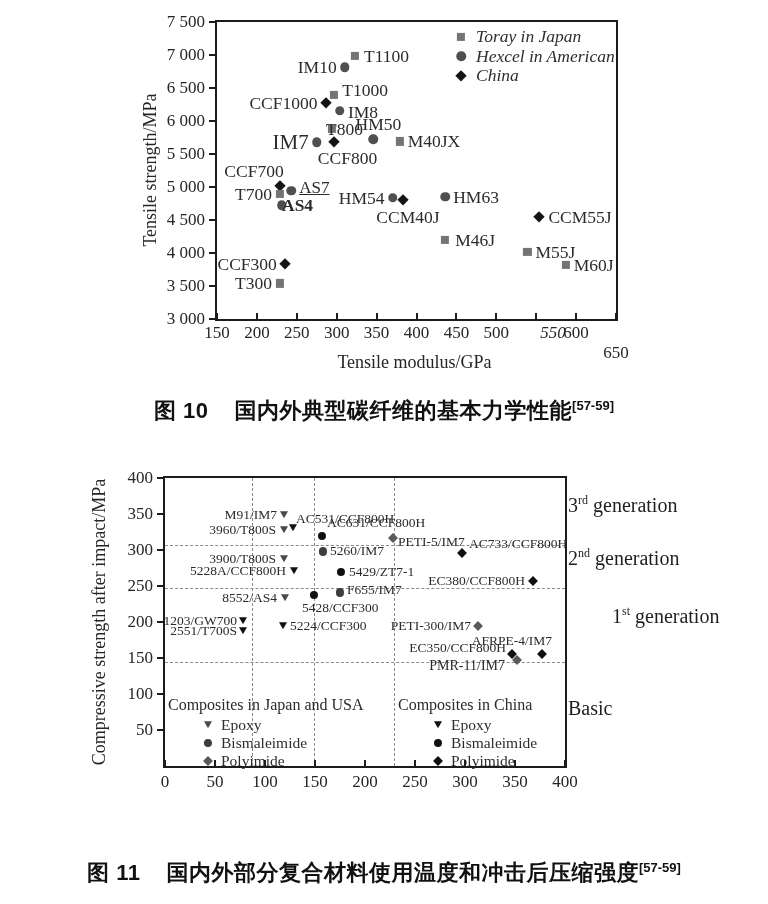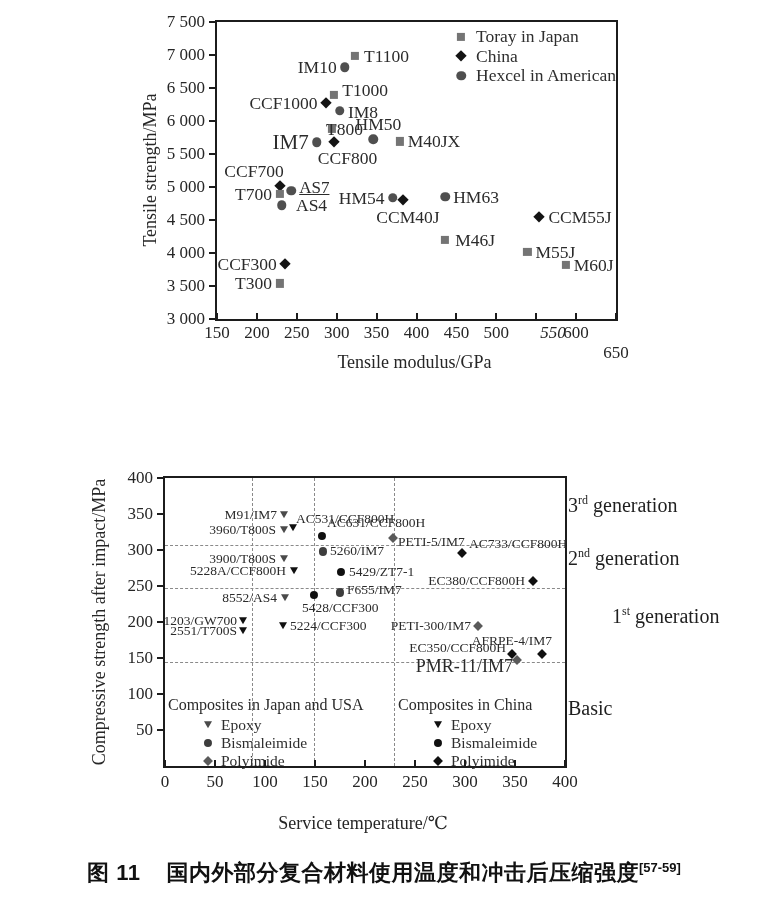--- a/index.html
+++ b/index.html
@@ -29,21 +29,21 @@
   .glv{top:0;bottom:0;border-left:1.5px dashed #8a8a8a;}
   .glh{left:0;right:0;border-top:1.5px dashed #8a8a8a;}
   .mk{position:absolute;transform:translate(-50%,-50%);}
   .mk-diamond{transform:translate(-50%,-50%) rotate(45deg);}
   .mk-circle{border-radius:50%;}
   .mk-tri{width:0;height:0;background:transparent !important;
           border-left-style:solid;border-right-style:solid;border-top-style:solid;
           border-left-color:transparent !important;border-right-color:transparent !important;
           transform:translate(-50%,-55%);}
   .ptlabel{position:absolute;white-space:nowrap;color:#2b2b2b;}
-  #legend1{position:absolute;left:236px;top:5px;}
+  #legend1{position:absolute;left:236px;top:5px;font-style:italic;}
   .lrow{display:flex;align-items:center;height:19.5px;font-size:17.5px;}
   .lmk{position:relative;width:16px;height:16px;margin-right:7px;}
   .lmk .mk{left:50%;top:50%;}
   .lg2{position:absolute;top:218px;white-space:nowrap;}
   #legend2a{left:3px;}
   #legend2b{left:233px;}
   .lg2-header{font-size:16px;height:20px;color:#2b2b2b;}
   .lg2 .lrow{height:18px;font-size:15.5px;margin-left:33px;}
   .lg2 .lmk{width:13px;height:13px;margin-right:7px;}
   #genlabels{position:absolute;left:568px;top:16px;width:220px;height:288px;}
@@ -67,29 +67,29 @@
       <div class="axis-title ytitle" id="ytitle1">Tensile strength/MPa</div>
       <div id="legend1">
           <div class="lrow">
             <span class="lmk">
               <span class="mk mk-square" style="width: 8.2px; height: 8.2px; background: rgb(116, 116, 116); left: 50%; top: 50%;"></span>
             </span>
             <span>Toray in Japan</span>
           </div>
           <div class="lrow">
             <span class="lmk">
+              <span class="mk mk-circle" style="width: 9.5px; height: 9.5px; background: rgb(79, 79, 79); left: 50%; top: 50%;"></span>
+            </span>
+            <span>Hexcel in American</span>
+          </div>
+          <div class="lrow">
+            <span class="lmk">
               <span class="mk mk-diamond" style="width: 8.2px; height: 8.2px; background: rgb(20, 20, 20); left: 50%; top: 50%;"></span>
             </span>
             <span>China</span>
-          </div>
-          <div class="lrow">
-            <span class="lmk">
-              <span class="mk mk-circle" style="width: 9.5px; height: 9.5px; background: rgb(79, 79, 79); left: 50%; top: 50%;"></span>
-            </span>
-            <span>Hexcel in American</span>
           </div>
         </div>
     <div class="tick tick-x" style="left: 0px;"></div>
         <div class="ticklabel xticklabel" style="left: 0px;">150</div>
         <div class="tick tick-x" style="left: 39.9px;"></div>
         <div class="ticklabel xticklabel" style="left: 39.9px;">200</div>
         <div class="tick tick-x" style="left: 79.8px;"></div>
         <div class="ticklabel xticklabel" style="left: 79.8px;">250</div>
         <div class="tick tick-x" style="left: 119.7px;"></div>
         <div class="ticklabel xticklabel" style="left: 119.7px;">300</div>
@@ -147,21 +147,21 @@
         <span class="ptlabel" style="font-size: 21px; left: 91.75px; top: 120.12px; transform: translate(-100%, -50%);">IM7</span>
         <span class="mk mk-diamond" style="width: 8.2px; height: 8.2px; background: rgb(20, 20, 20); left: 116.508px; top: 119.79px;"></span>
         <span class="ptlabel" style="font-size: 17.5px; left: 130.508px; top: 135.79px; transform: translate(-50%, -50%);">CCF800</span>
         <span class="mk mk-diamond" style="width: 8.2px; height: 8.2px; background: rgb(20, 20, 20); left: 63.042px; top: 163.68px;"></span>
         <span class="ptlabel" style="font-size: 17.5px; left: 37.042px; top: 148.68px; transform: translate(-50%, -50%);">CCF700</span>
         <span class="mk mk-circle" style="width: 9.5px; height: 9.5px; background: rgb(79, 79, 79); left: 74.214px; top: 168.63px;"></span>
         <span class="ptlabel" style="font-size: 17px; left: 82.214px; top: 166px; transform: translate(0px, -50%); text-decoration: underline;">AS7</span>
         <span class="mk mk-square" style="width: 8.2px; height: 8.2px; background: rgb(116, 116, 116); left: 63.042px; top: 171.93px;"></span>
         <span class="ptlabel" style="font-size: 17.5px; left: 55.042px; top: 171.93px; transform: translate(-100%, -50%);">T700</span>
         <span class="mk mk-circle" style="width: 9.5px; height: 9.5px; background: rgb(79, 79, 79); left: 64.638px; top: 183.15px;"></span>
-        <span class="ptlabel" style="font-size: 17.5px; left: 79px; top: 183.15px; transform: translate(0px, -50%);">AS4</span>
+        <span class="ptlabel" style="font-size: 17.5px; left: 65px; top: 183.15px; transform: translate(0px, -50%); font-weight: bold;">AS4</span>
         <span class="mk mk-circle" style="width: 9.5px; height: 9.5px; background: rgb(79, 79, 79); left: 175.56px; top: 175.89px;"></span>
         <span class="ptlabel" style="font-size: 17.5px; left: 167.56px; top: 175.89px; transform: translate(-100%, -50%);">HM54</span>
         <span class="mk mk-diamond" style="width: 8.2px; height: 8.2px; background: rgb(20, 20, 20); left: 185.934px; top: 177.87px;"></span>
         <span class="ptlabel" style="font-size: 17.5px; left: 190.934px; top: 194.87px; transform: translate(-50%, -50%);">CCM40J</span>
         <span class="mk mk-circle" style="width: 9.5px; height: 9.5px; background: rgb(79, 79, 79); left: 228.228px; top: 174.57px;"></span>
         <span class="ptlabel" style="font-size: 17.5px; left: 236.228px; top: 174.57px; transform: translate(0px, -50%);">HM63</span>
         <span class="mk mk-diamond" style="width: 8.2px; height: 8.2px; background: rgb(20, 20, 20); left: 322.392px; top: 194.7px;"></span>
         <span class="ptlabel" style="font-size: 17.5px; left: 331.392px; top: 194.7px; transform: translate(0px, -50%);">CCM55J</span>
         <span class="mk mk-square" style="width: 8.2px; height: 8.2px; background: rgb(116, 116, 116); left: 228.228px; top: 217.8px;"></span>
         <span class="ptlabel" style="font-size: 17.5px; left: 238.228px; top: 217.8px; transform: translate(0px, -50%);">M46J</span>
@@ -170,20 +170,23 @@
         <span class="mk mk-square" style="width: 8.2px; height: 8.2px; background: rgb(116, 116, 116); left: 348.726px; top: 242.88px;"></span>
         <span class="ptlabel" style="font-size: 17.5px; left: 356.726px; top: 242.88px; transform: translate(0px, -50%);">M60J</span>
         <span class="mk mk-diamond" style="width: 8.2px; height: 8.2px; background: rgb(20, 20, 20); left: 67.83px; top: 242.22px;"></span>
         <span class="ptlabel" style="font-size: 17.5px; left: 59.83px; top: 242.22px; transform: translate(-100%, -50%);">CCF300</span>
         <span class="mk mk-square" style="width: 8.2px; height: 8.2px; background: rgb(116, 116, 116); left: 63.042px; top: 261.36px;"></span>
         <span class="ptlabel" style="font-size: 17.5px; left: 55.042px; top: 261.36px; transform: translate(-100%, -50%);">T300</span>
       </div>
     <div class="axis-title xtitle" id="xtitle1">Tensile modulus/GPa</div>
   </div>
 
+  <div class="caption" id="caption1">
+    <span class="cap-fig">图 10</span><span>国内外典型碳纤维的基本力学性能</span><sup class="cap-sup">[57-59]</sup>
+  </div>
 
   <div class="chart-section" id="chart2-section">
     <div class="plot" id="plot2">
       <div class="axis-title ytitle" id="ytitle2">Compressive strength after impact/MPa</div>
       <div class="lg2" id="legend2a">
         <div class="lg2-header">Composites in Japan and USA</div>
       <div class="lrow">
             <span class="lmk">
               <span class="mk mk-tri" style="border-right-width: 4.25px; border-left-width: 4.25px; border-top-width: 7.225px; border-top-color: rgb(74, 74, 74); left: 50%; top: 50%;"></span>
             </span>
@@ -295,25 +298,24 @@
         <span class="ptlabel" style="font-size: 13.5px; left: 72px; top: 142.56px; transform: translate(-100%, -50%);">1203/GW700</span>
         <span class="mk mk-tri" style="border-right-width: 4.25px; border-left-width: 4.25px; border-top-width: 7.225px; border-top-color: rgb(16, 16, 16); left: 78px; top: 152.64px;"></span>
         <span class="ptlabel" style="font-size: 13.5px; left: 72px; top: 152.64px; transform: translate(-100%, -50%);">2551/T700S</span>
         <span class="mk mk-tri" style="border-right-width: 4.25px; border-left-width: 4.25px; border-top-width: 7.225px; border-top-color: rgb(16, 16, 16); left: 118px; top: 148.32px;"></span>
         <span class="ptlabel" style="font-size: 13.5px; left: 125px; top: 148.32px; transform: translate(0px, -50%);">5224/CCF300</span>
         <span class="mk mk-diamond" style="width: 6.97px; height: 6.97px; background: rgb(90, 90, 90); left: 313px; top: 147.6px;"></span>
         <span class="ptlabel" style="font-size: 13.5px; left: 306px; top: 147.6px; transform: translate(-100%, -50%);">PETI-300/IM7</span>
         <span class="mk mk-diamond" style="width: 6.97px; height: 6.97px; background: rgb(16, 16, 16); left: 347px; top: 175.68px;"></span>
         <span class="ptlabel" style="font-size: 13.5px; left: 341px; top: 169.68px; transform: translate(-100%, -50%);">EC350/CCF800H</span>
         <span class="mk mk-diamond" style="width: 6.97px; height: 6.97px; background: rgb(90, 90, 90); left: 352px; top: 182.16px;"></span>
-        <span class="ptlabel" style="font-size: 18px; left: 348px; top: 188.16px; transform: translate(-100%, -50%);">PMR-11/IM7</span>
+        <span class="ptlabel" style="font-size: 14px; left: 340px; top: 188.16px; transform: translate(-100%, -50%);">PMR-11/IM7</span>
         <span class="mk mk-diamond" style="width: 6.97px; height: 6.97px; background: rgb(16, 16, 16); left: 377px; top: 175.68px;"></span>
         <span class="ptlabel" style="font-size: 13.5px; left: 387px; top: 162.68px; transform: translate(-100%, -50%);">AFRPE-4/IM7</span>
       </div>
-    <div class="axis-title xtitle" id="xtitle2">Service temperature/℃</div>
     <div id="genlabels">
         <div class="genlabel" style="top: 28.8px;"><span>3</span><sup>rd</sup><span> generation</span></div>
         <div class="genlabel" style="top: 82.08px;"><span>2</span><sup>nd</sup><span> generation</span></div>
         <div class="genlabel" style="top: 140.4px; padding-left: 44px;"><span>1</span><sup>st</sup><span> generation</span></div>
         <div class="genlabel" style="top: 231.84px;"><span>Basic</span></div>
       </div>
   </div>
 
   <div class="caption" id="caption2">
     <span class="cap-fig">图 11</span><span>国内外部分复合材料使用温度和冲击后压缩强度</span><sup class="cap-sup">[57-59]</sup>

